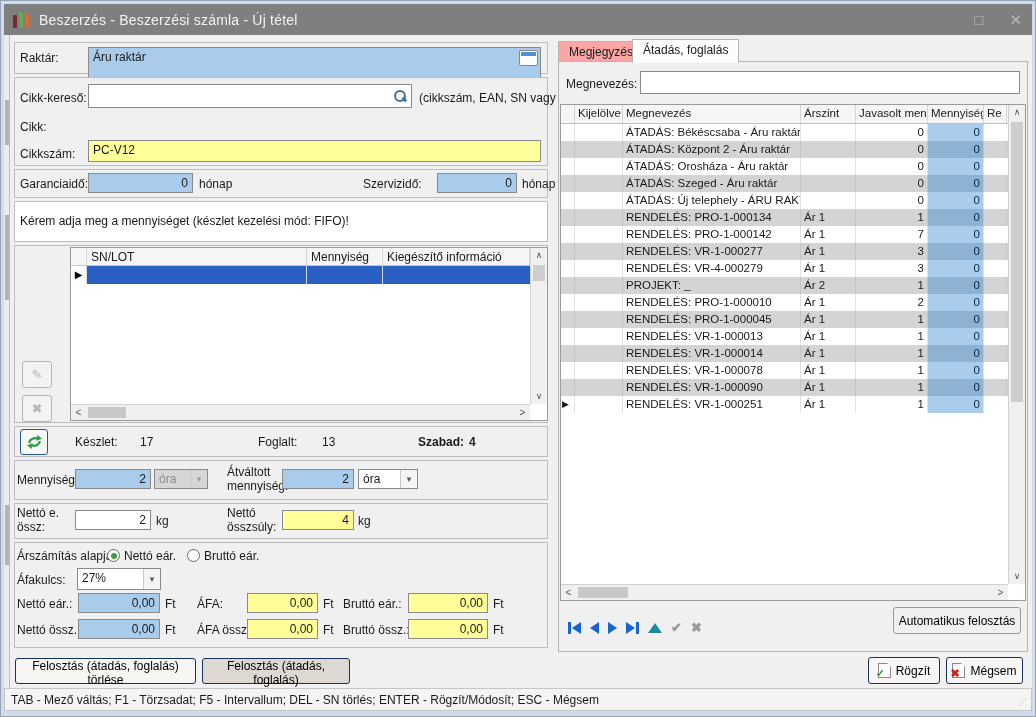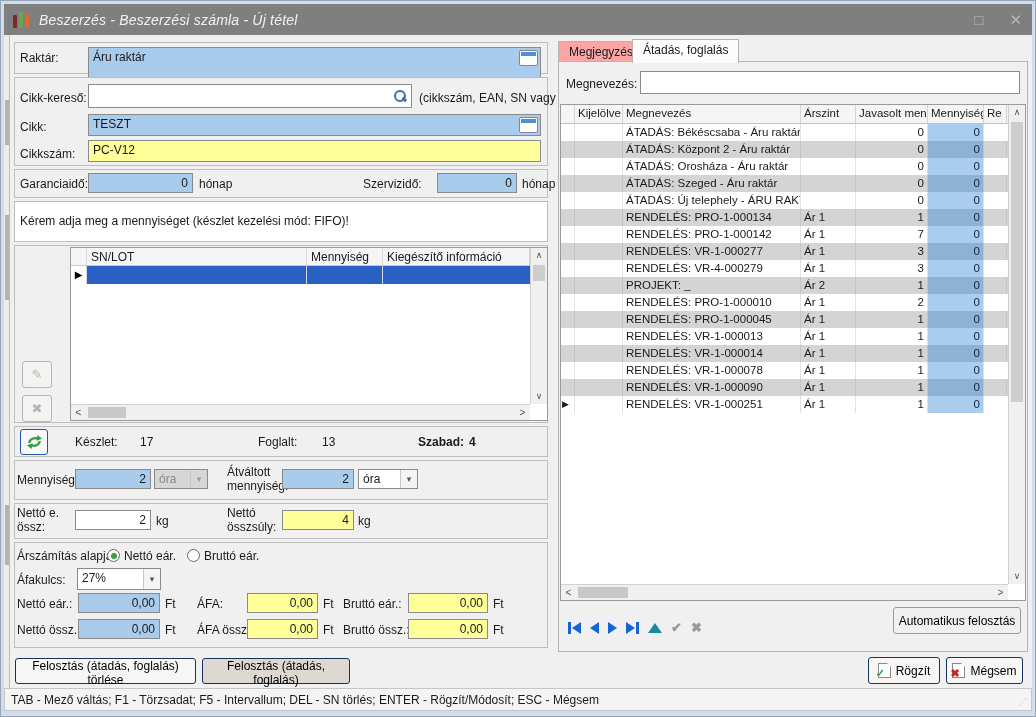--- a/index.html
+++ b/index.html
@@ -6,21 +6,21 @@
   html,body { width:1036px; height:717px; }
   body { font-family:"Liberation Sans", sans-serif; font-size:12px; color:#1a1a1a; background:#dfe6ef; }
   .canvas { position:relative; width:1036px; height:717px; background:#cfdded; overflow:hidden; }
   .outer-frame { position:absolute; inset:0; border:1px solid #96a4b5; }
   .titlebar { position:absolute; left:4px; top:4px; width:1028px; height:31px; background:#7f7f7f; display:flex; align-items:center; }
   .app-icon { display:inline-flex; gap:2px; margin-left:9px; height:16px; align-items:flex-end; }
   .app-icon i { display:block; width:4px; border-radius:1px; }
   .app-icon .b1 { height:13px; background:#7a2a2a; }
   .app-icon .b2 { height:16px; background:#6aa84f; }
   .app-icon .b3 { height:14px; background:#e06a2b; }
-  .title-text { color:#f2f2f2; font-size:14px; margin-left:10px; letter-spacing:.2px;font-style:italic; }
+  .title-text { color:#f2f2f2; font-size:14px; margin-left:10px; letter-spacing:.2px; }
   .win-controls { position:absolute; right:10px; top:0; height:31px; display:flex; align-items:center; gap:26px; color:#b9b9b9; font-size:15px; }
   .win-controls span { cursor:default; }
   .content-bg { position:absolute; left:10px; top:35px; width:1022px; height:653px; background:#f0f0f0; }
   .left-sliver { position:absolute; left:4px; top:35px; width:6px; height:653px; background:#ececec; border-right:1px solid #bdbdbd; }
   .left-sliver i { position:absolute; left:1px; width:4px; background:#b3b3b3; display:block; }
 
   .grp { position:absolute; border:1px solid #bdbdbd; background:#f0f0f0; }
   .white-bg { background:#ffffff; }
   .lbl { position:absolute; white-space:nowrap; }
   .bold { font-weight:bold; }
@@ -140,24 +140,20 @@
   </div>
 
   <div class="grp" style="left:14px;top:77px;width:534px;height:89px;"></div>
   <span class="lbl" style="left:20px;top:91px;">Cikk-kereső:</span>
   <div class="field" style="left:88px;top:84px;width:324px;height:24px;">
     <span></span>
     <span class="mag-icon" style="right:4px;top:4px;"></span>
   </div>
   <span class="lbl hint" style="left:419px;top:91px;">(cikkszám, EAN, SN vagy LOT)</span>
   <span class="lbl" style="left:20px;top:120px;">Cikk:</span>
-  <div class="field blue" style="left:88px;top:114px;width:453px;height:22px;">
-    <span>TESZT</span>
-    <span class="lookup-icon"></span>
-  </div>
   <span class="lbl" style="left:20px;top:147px;">Cikkszám:</span>
   <div class="field yellow" style="left:88px;top:140px;width:453px;height:22px;">
     <span>PC-V12</span>
   </div>
 
   <div class="grp" style="left:14px;top:169px;width:534px;height:29px;"></div>
   <span class="lbl" style="left:20px;top:177px;">Garanciaidő:</span>
   <div class="field blue num" style="left:88px;top:173px;width:105px;height:20px;"><span>0</span></div>
   <span class="lbl" style="left:199px;top:177px;">hónap</span>
   <span class="lbl" style="left:363px;top:177px;">Szervizidő:</span>

